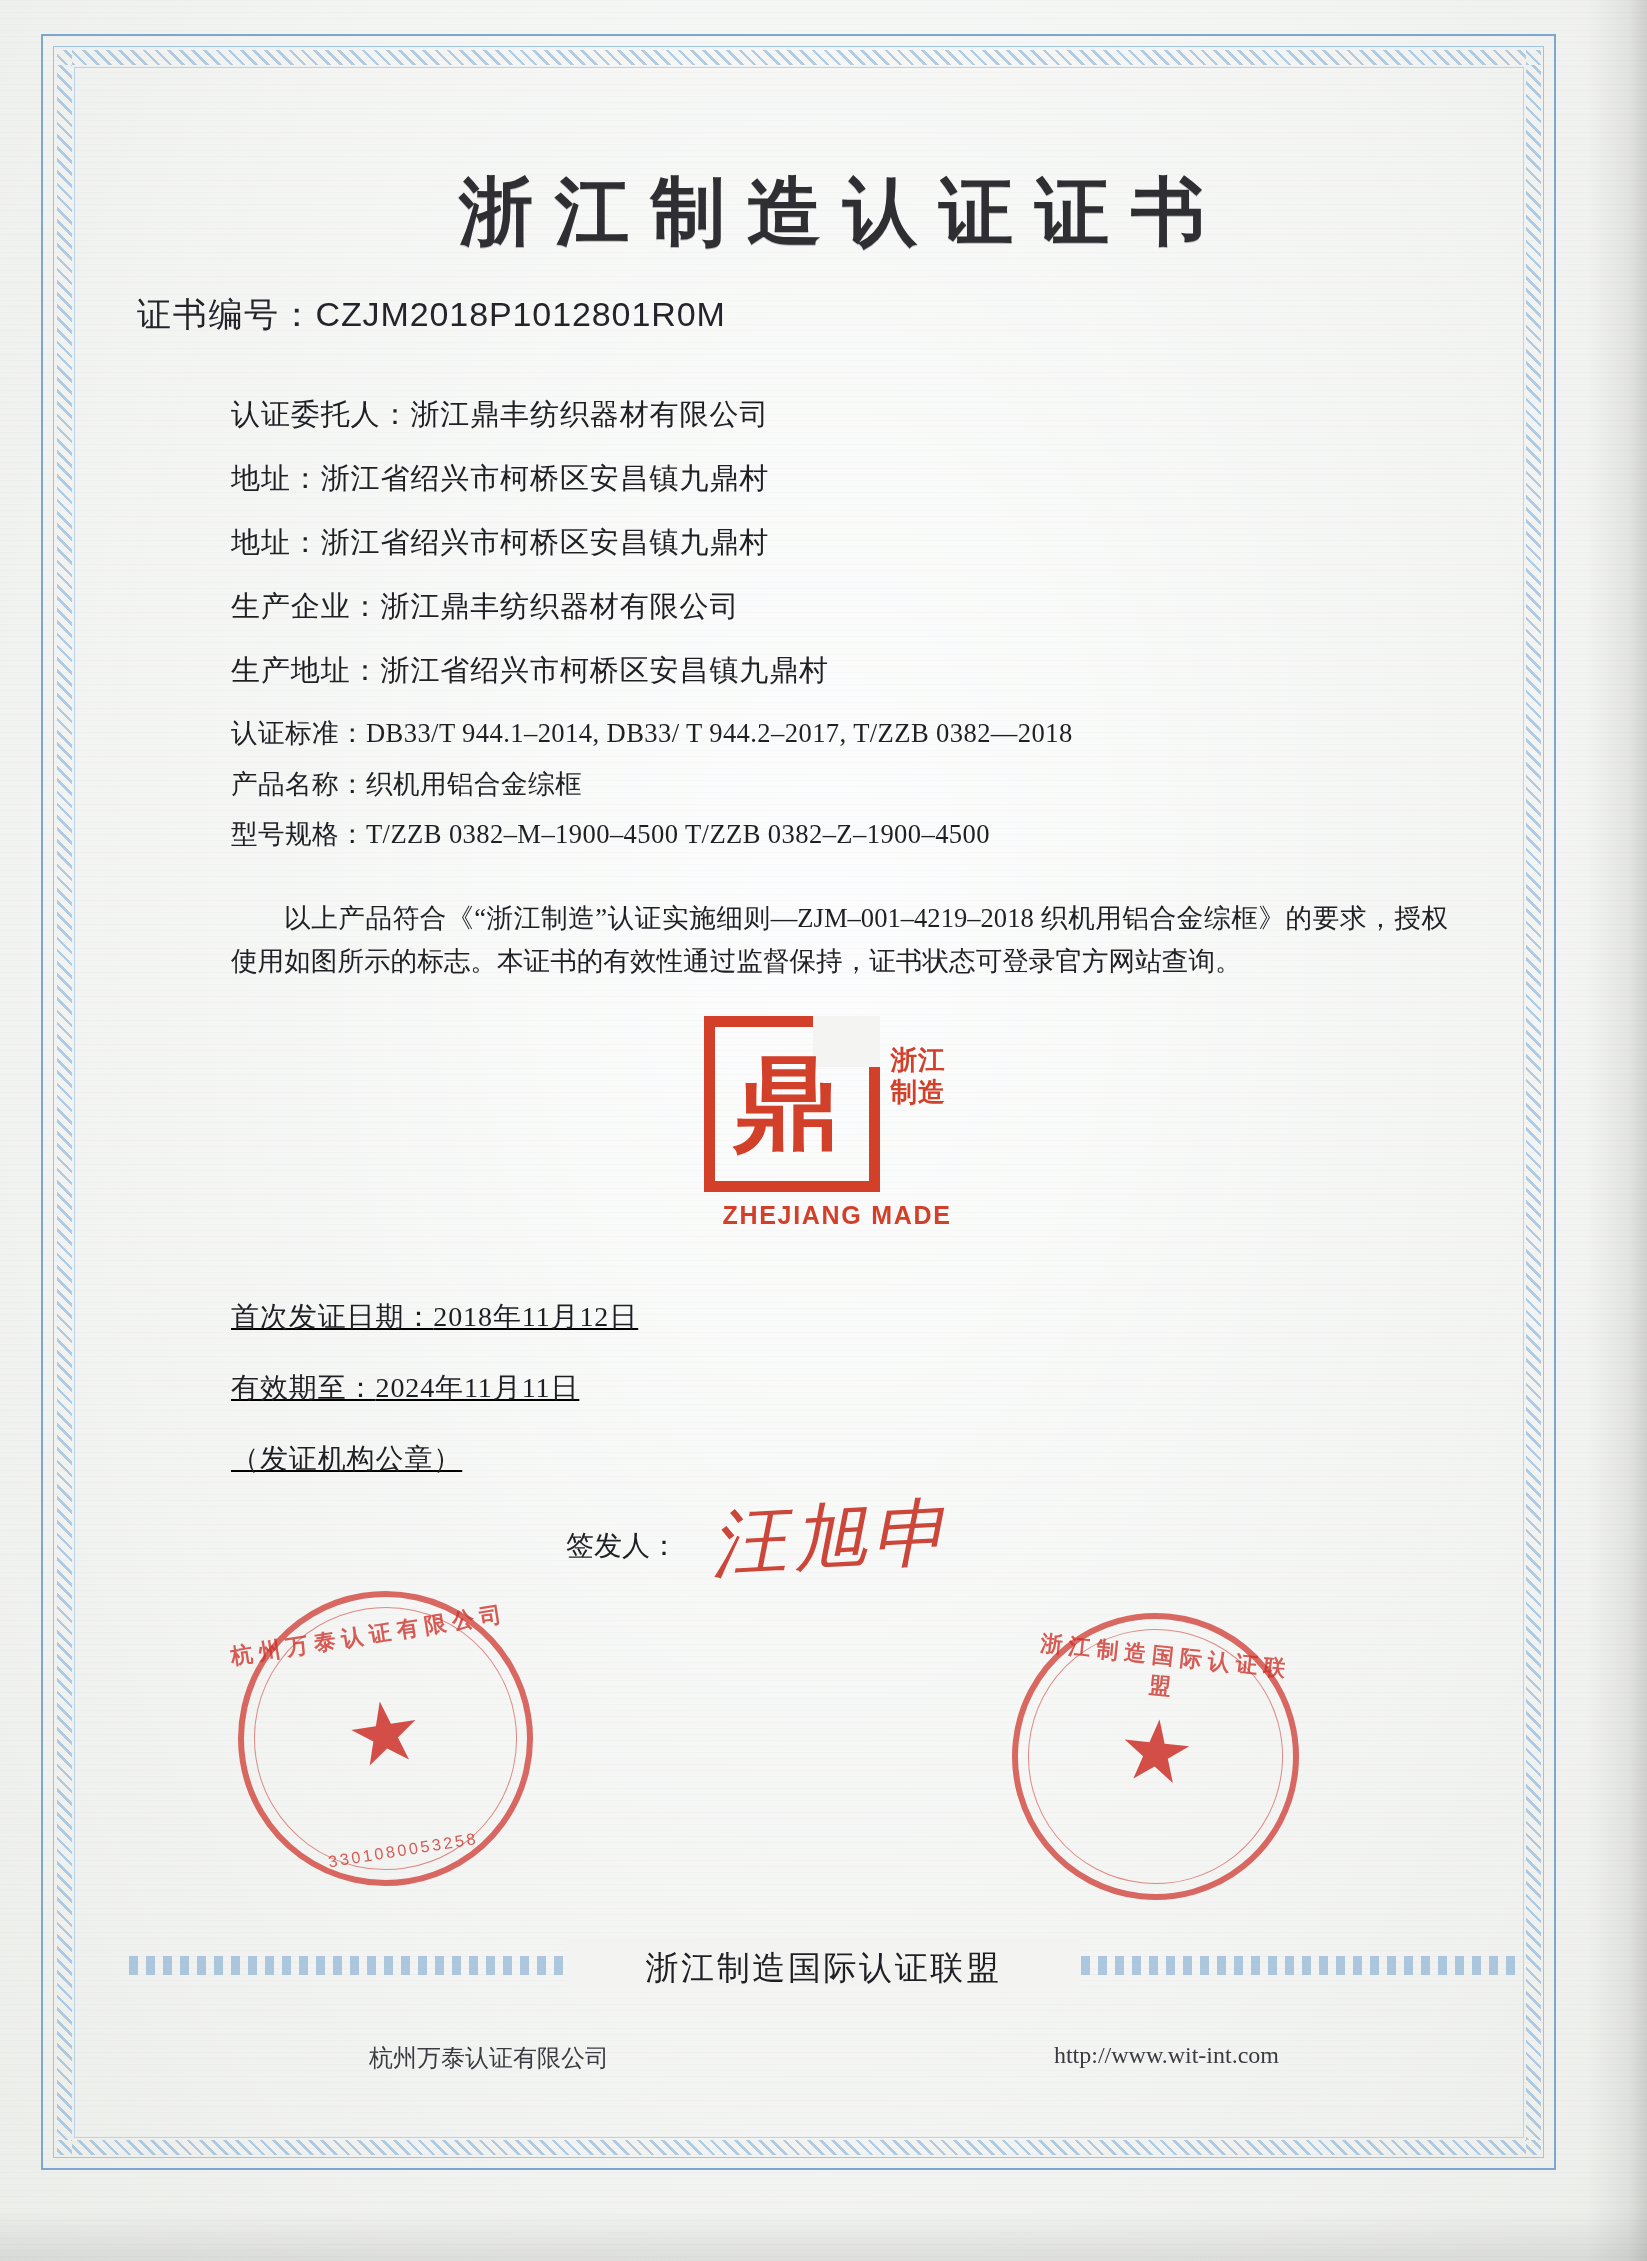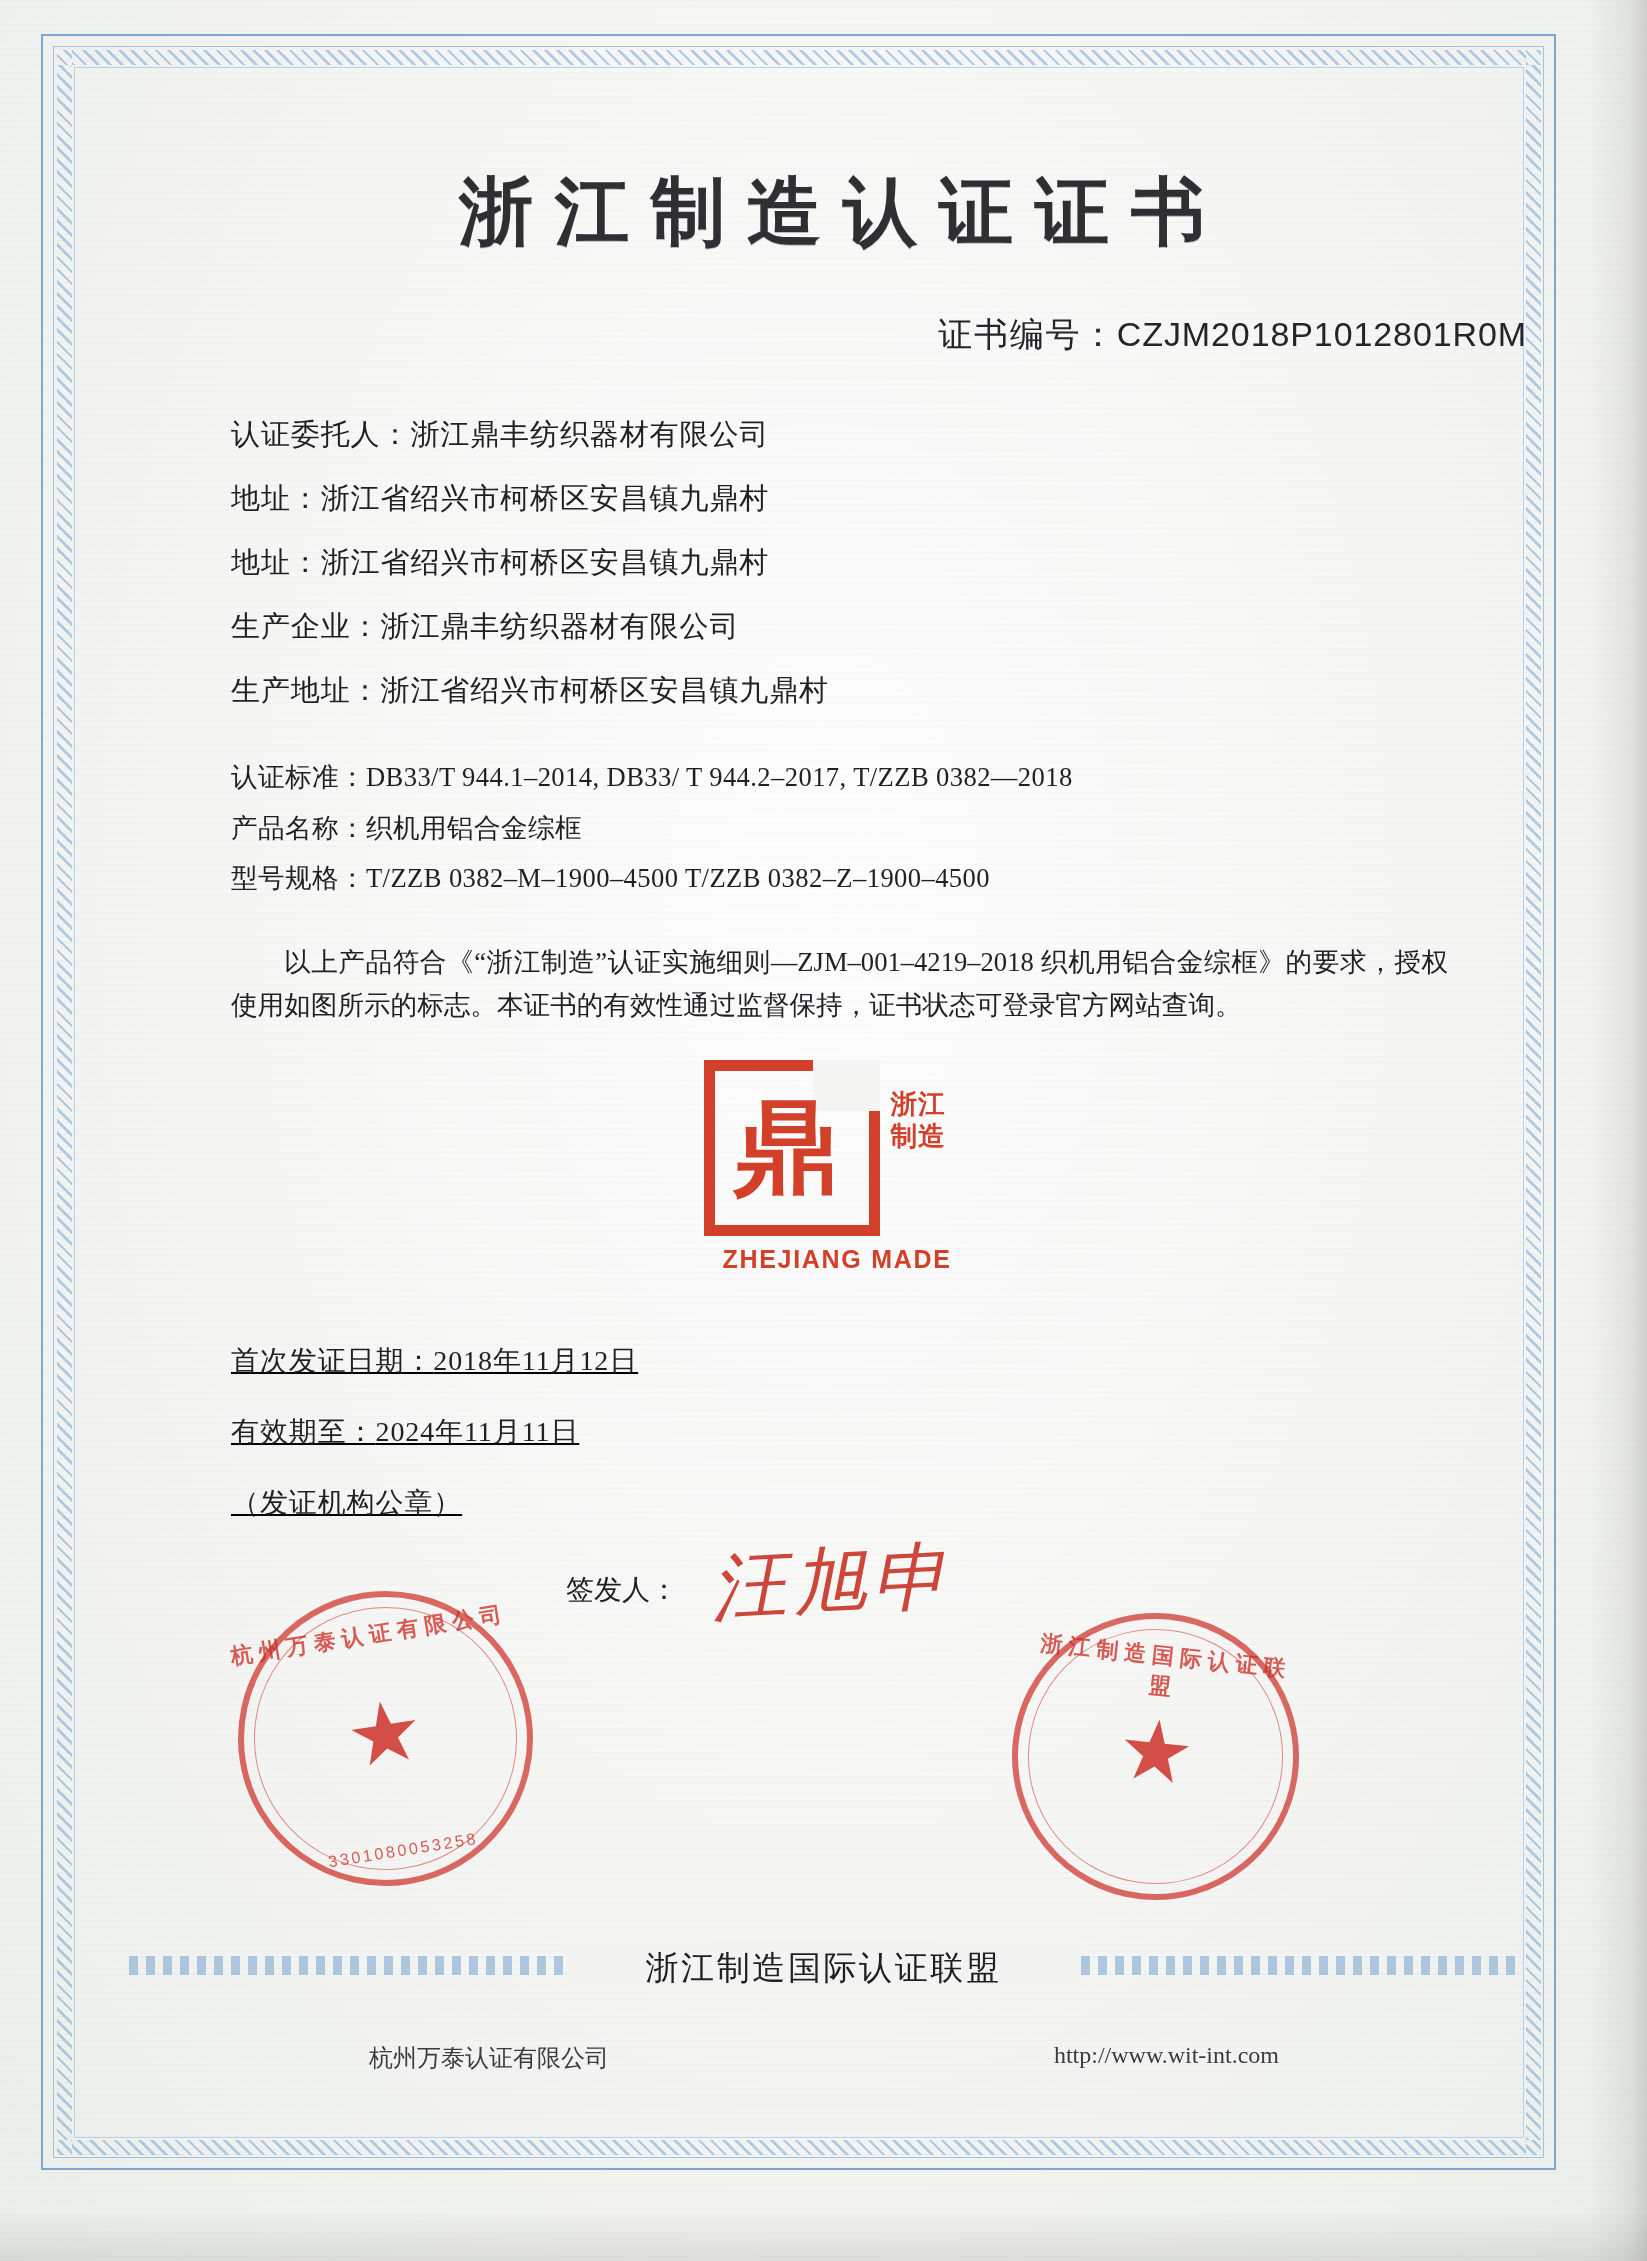--- a/index.html
+++ b/index.html
@@ -80,37 +80,37 @@
     font-family:"Liberation Serif", serif;
     font-size:74px;
     font-weight:700;
     letter-spacing:22px;
     color:#2f2f33;
     text-indent:22px;
     margin:34px 0 0 0;
     text-shadow:0 0.9px 0 rgba(0,0,0,0.25);
   }
   .cert-no{
-    text-align:right;
+    text-align:left;
     font-size:34px;
     color:#24242a;
-    margin-top:49px;
+    margin-top:29px;
     letter-spacing:1.7px;
   }
   .cert-no .num{font-family:"Liberation Sans", sans-serif;font-size:34px;letter-spacing:0.9px;}
 
   .field-block{margin-top:57px;padding-left:94px;}
   .field{
     font-size:29px;
     color:#1f1f24;
     margin-bottom:24px;
     letter-spacing:0.9px;
     white-space:nowrap;
   }
-  .std-block{margin-top:48px;padding-left:94px;}
+  .std-block{margin-top:24px;padding-left:94px;}
   .std-line{
     font-size:26.6px;
     color:#1f1f24;
     margin-bottom:14.6px;
     letter-spacing:0.4px;
     white-space:nowrap;
   }
   .para{
     margin-top:45px;
     padding:0 79px 0 94px;

